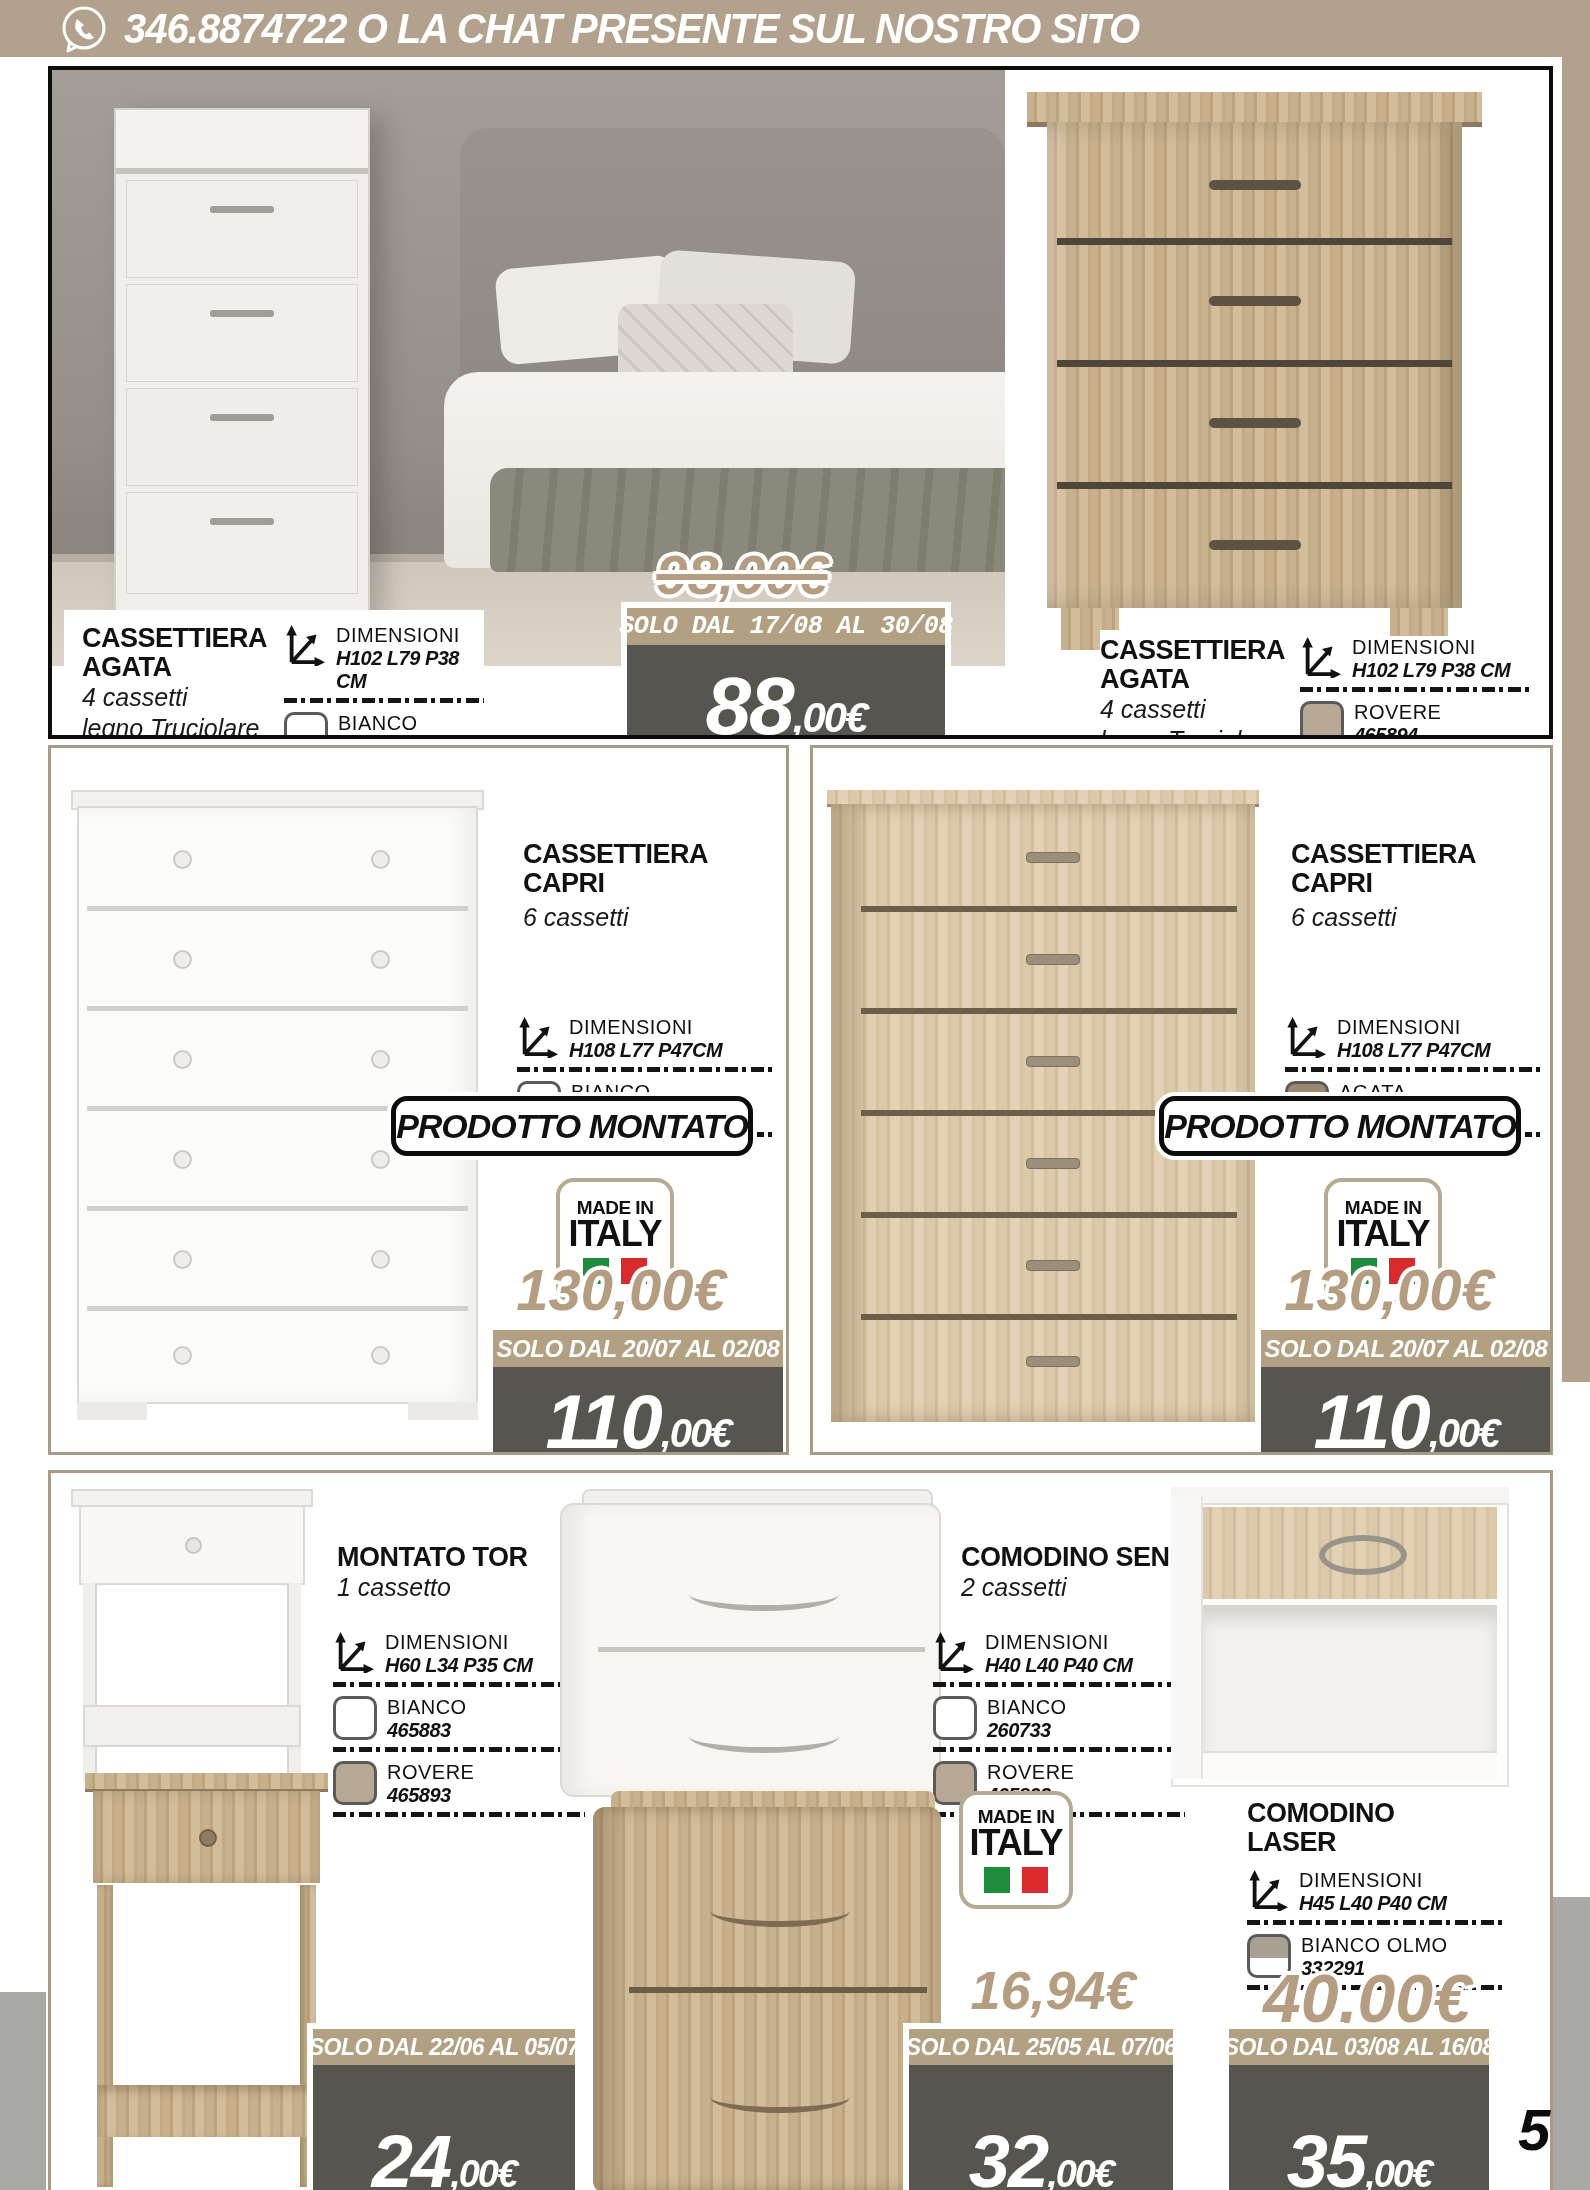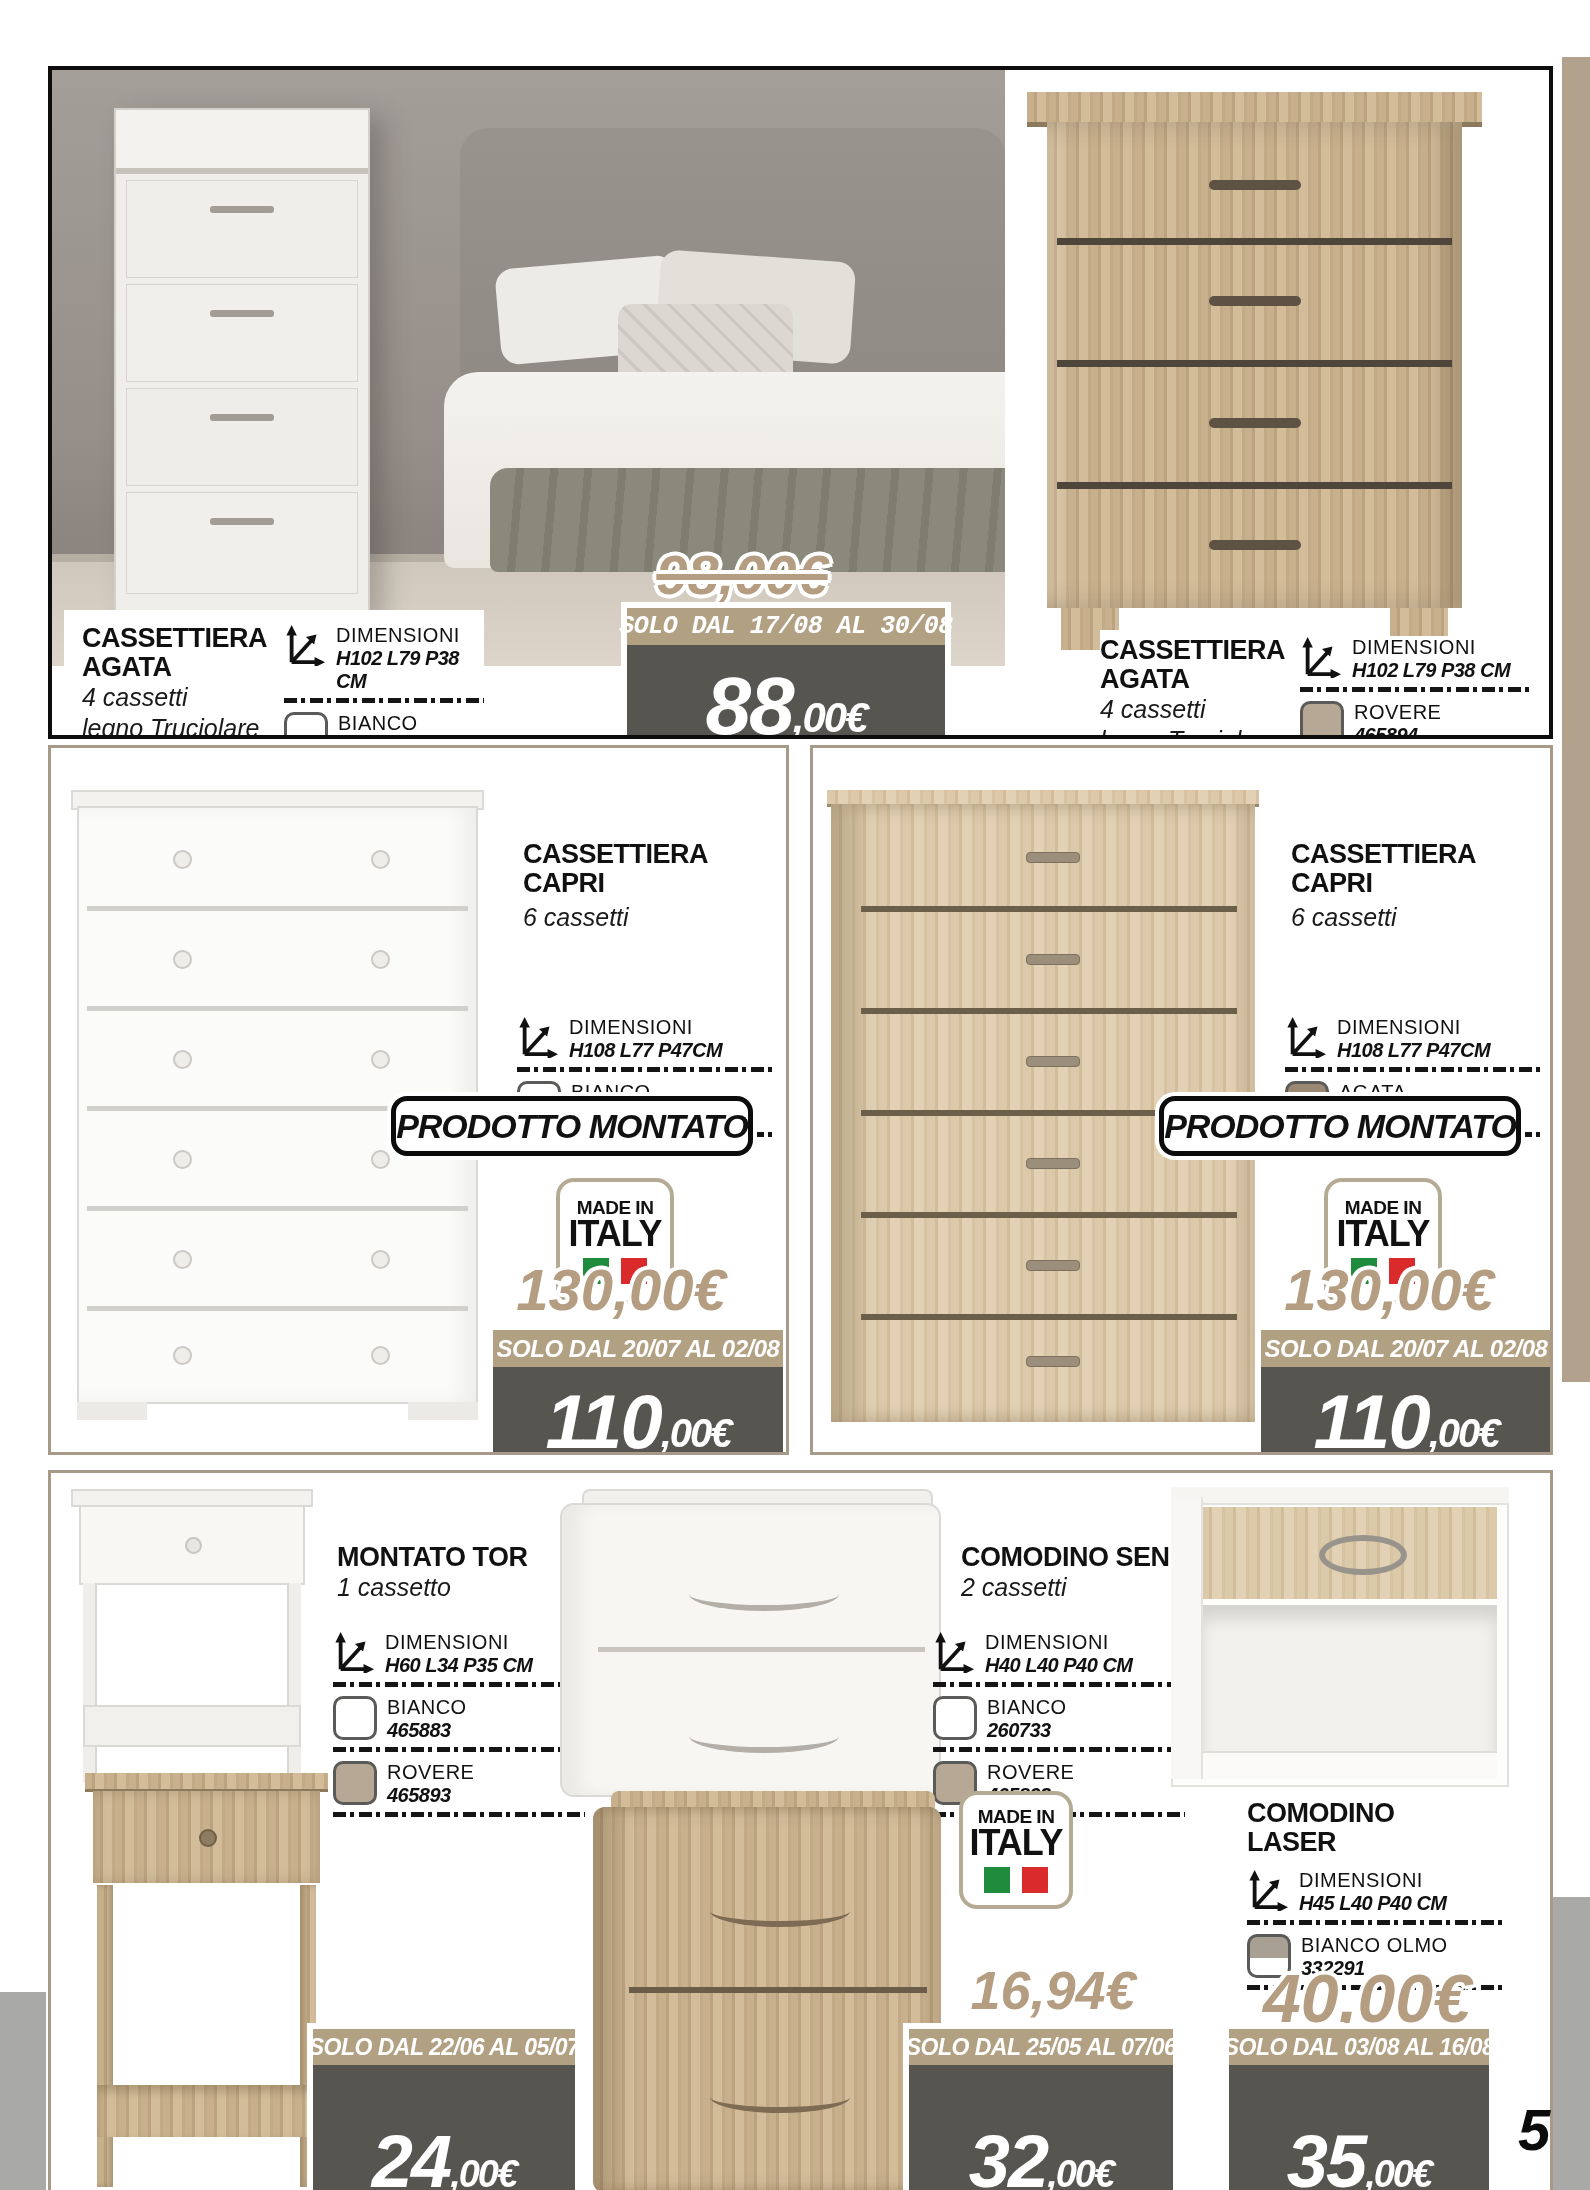--- a/index.html
+++ b/index.html
@@ -51,20 +51,28 @@
   .woodlight{background:repeating-linear-gradient(90deg,#dcc9aa 0 8px,#d2bd9b 8px 11px,#e2d1b4 11px 21px,#d7c3a2 21px 24px);}
   .ph{position:absolute;}
   .abs{position:absolute;}
   .pgnum{position:absolute;left:1518px;top:2096px;font-size:58px;font-weight:800;font-style:italic;color:#0c0c0c;}
 </style>
 </head>
 <body>
 
 <div class="page">
 
+  <div class="hdr">
+    <svg class="wa" width="52" height="52" viewBox="0 0 52 52">
+      <circle cx="26" cy="25" r="20" fill="none" stroke="#fff" stroke-width="3"></circle>
+      <path d="M12 38 L10 48 L20 43" fill="none" stroke="#fff" stroke-width="3" stroke-linejoin="round"></path>
+      <path d="M19 16 q-5 9 3 16 q8 7 14 3 l-4.5-5.5 -3.5 2 q-4-2.5-5-7 l3-2.5 z" fill="#fff"></path>
+    </svg>
+    <div class="hdr-text">346.8874722 O LA CHAT PRESENTE SUL NOSTRO SITO</div>
+  </div>
 
   <div class="abs" style="left:1562px;top:57px;width:28px;height:1325px;background:#b2a18c;"></div>
   <div class="abs" style="left:1545px;top:1897px;width:45px;height:293px;background:#a9a9a7;"></div>
   <div class="abs" style="left:0;top:1992px;width:46px;height:198px;background:#a9a9a7;"></div>
 
   <div class="box1">
 
     <div class="ph" style="left:0;top:0;width:953px;height:596px;overflow:hidden;background:linear-gradient(180deg,#a39e98 0%,#968f89 62%,#8d8680 78%);">
       <div class="abs" style="left:0;bottom:0;width:100%;height:108px;background:linear-gradient(180deg,#cfc7bb,#ddd5c9);"></div>
       <div class="abs" style="left:0;bottom:104px;width:100%;height:8px;background:#b7afa3;"></div>

